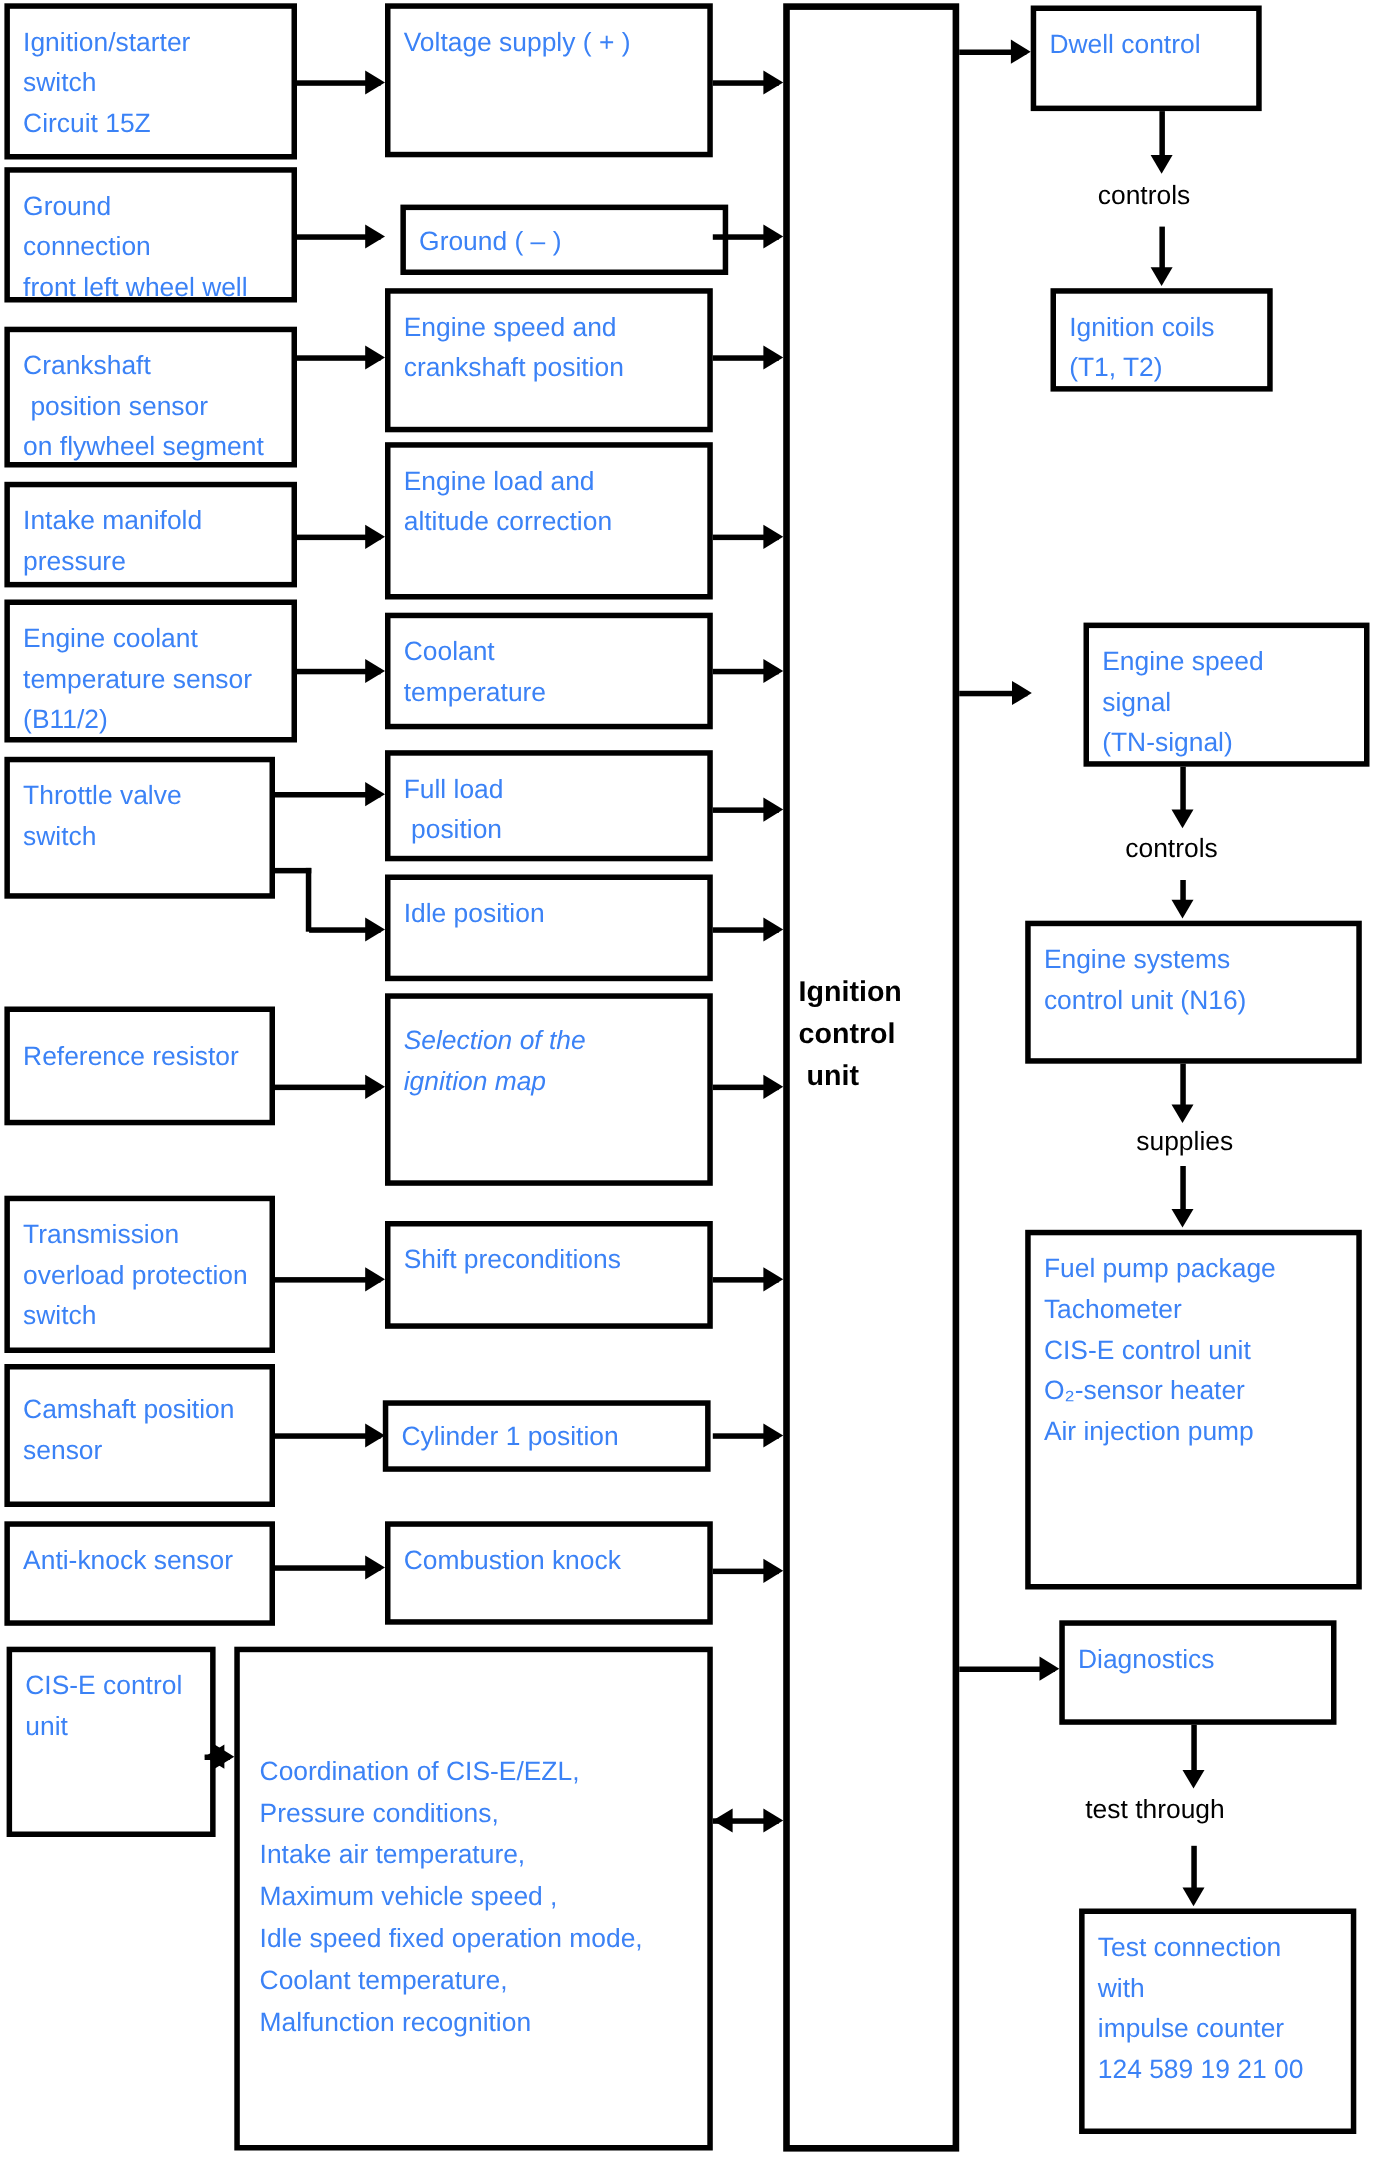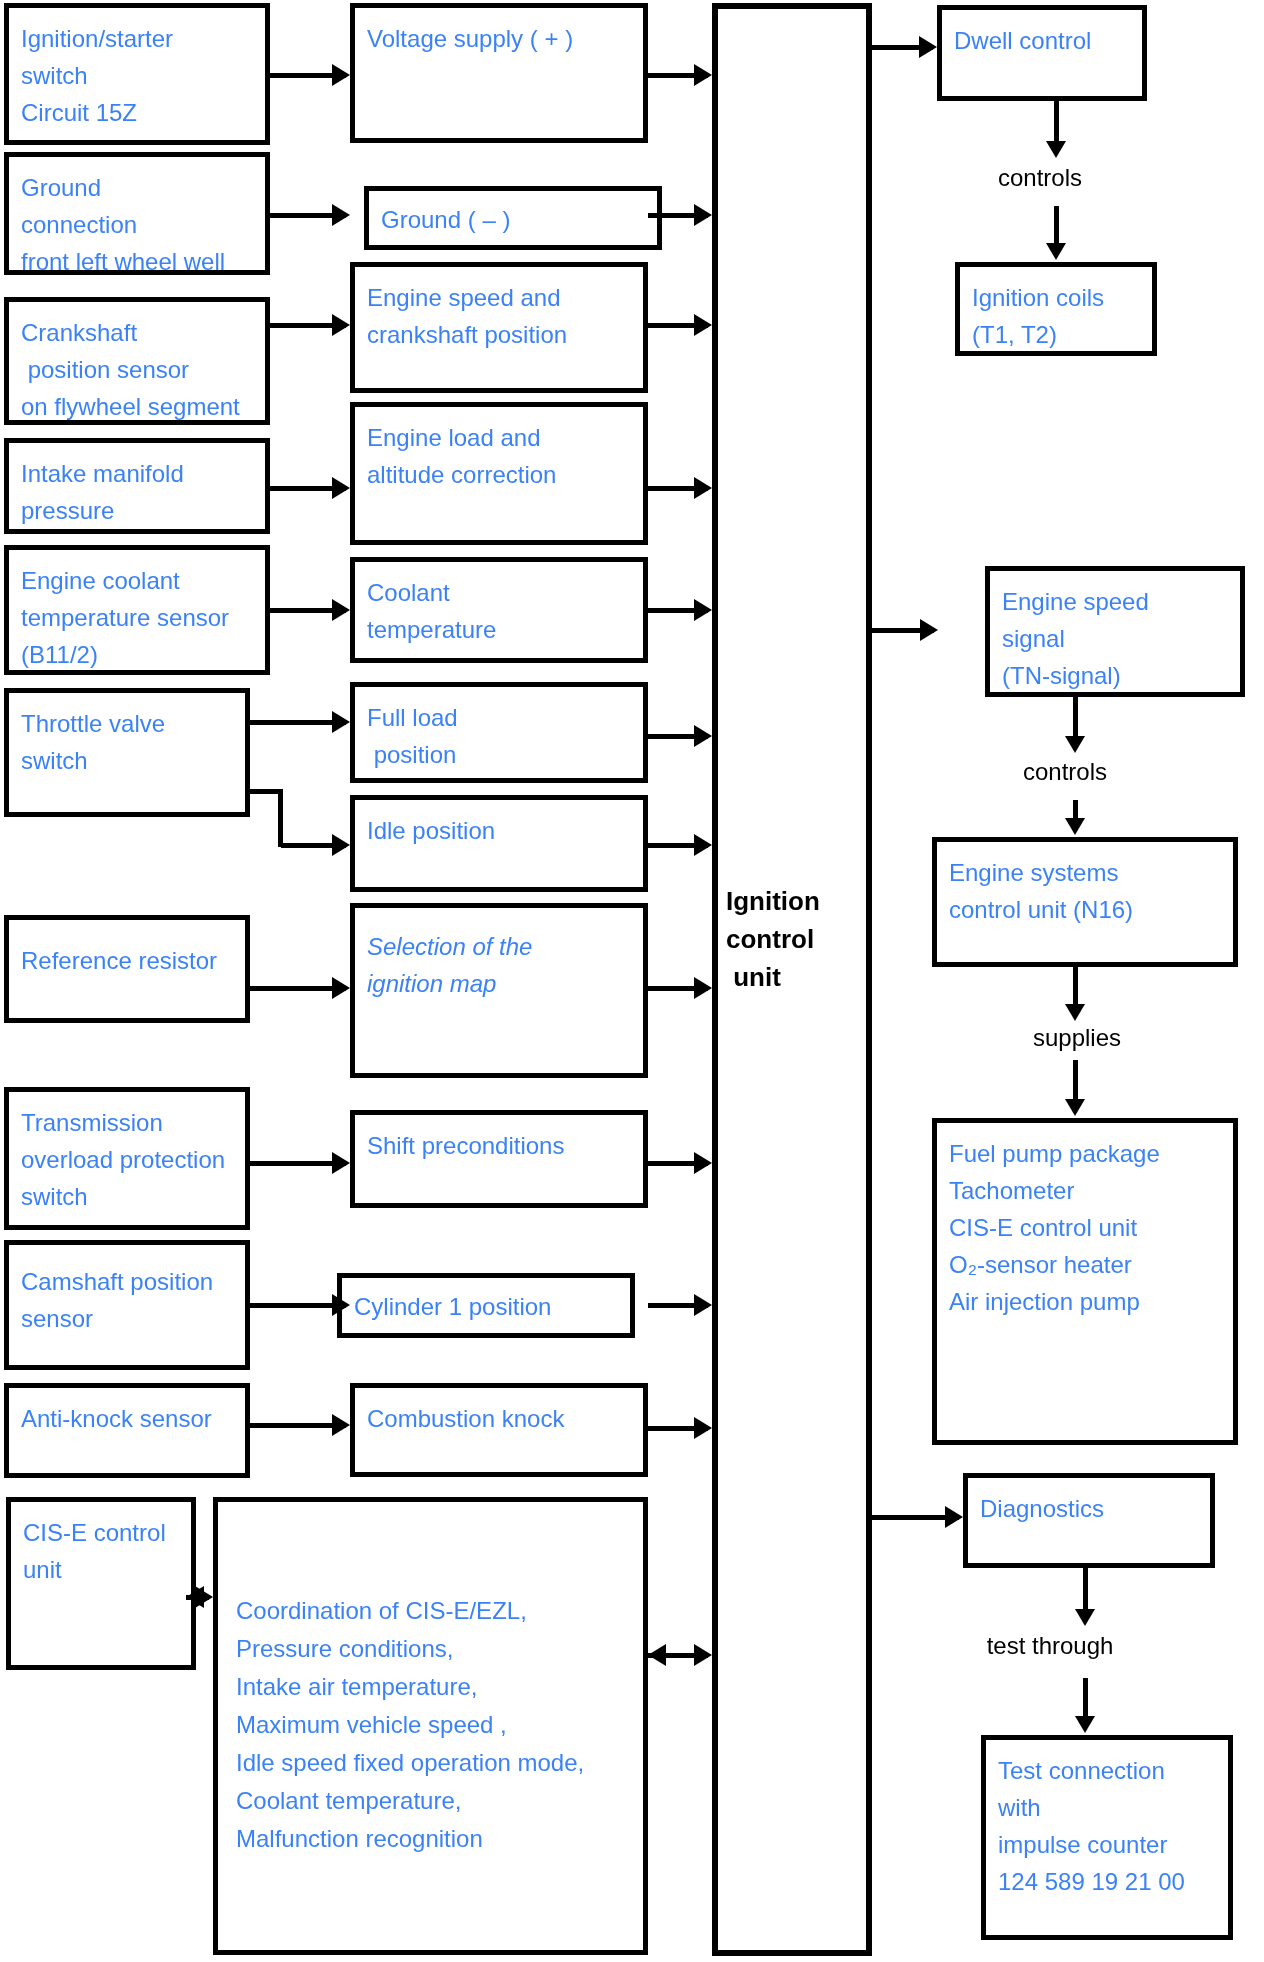--- a/index.html
+++ b/index.html
@@ -99,21 +99,21 @@
 <div class="box" style="left:350px;top:402px;width:298px;height:143px;">Engine load and
 altitude correction</div>
 <div class="box" style="left:350px;top:557px;width:298px;height:106px;">Coolant
 temperature</div>
 <div class="box" style="left:350px;top:682px;width:298px;height:101px;">Full load
  position</div>
 <div class="box" style="left:350px;top:795px;width:298px;height:97px;">Idle position</div>
 <div class="box" style="left:350px;top:903px;width:298px;height:175px;padding-top:20px;font-style:italic;">Selection of the
 ignition map</div>
 <div class="box" style="left:350px;top:1110px;width:298px;height:98px;">Shift preconditions</div>
-<div class="box" style="left:337px;top:1273px;width:298px;height:65px;padding-top:10px;">Cylinder 1 position</div>
+<div class="box" style="left:348px;top:1273px;width:298px;height:65px;padding-top:10px;">Cylinder 1 position</div>
 <div class="box" style="left:350px;top:1383px;width:298px;height:94px;">Combustion knock</div>
 
 <div class="box" style="left:213px;top:1497px;width:435px;height:458px;padding:16px 8px 0 18px;">
   <div class="databox-items">Coordination of CIS-E/EZL,
 Pressure conditions,
 Intake air temperature,
 Maximum vehicle speed ,
 Idle speed fixed operation mode,
 Coolant temperature,
 Malfunction recognition</div>

